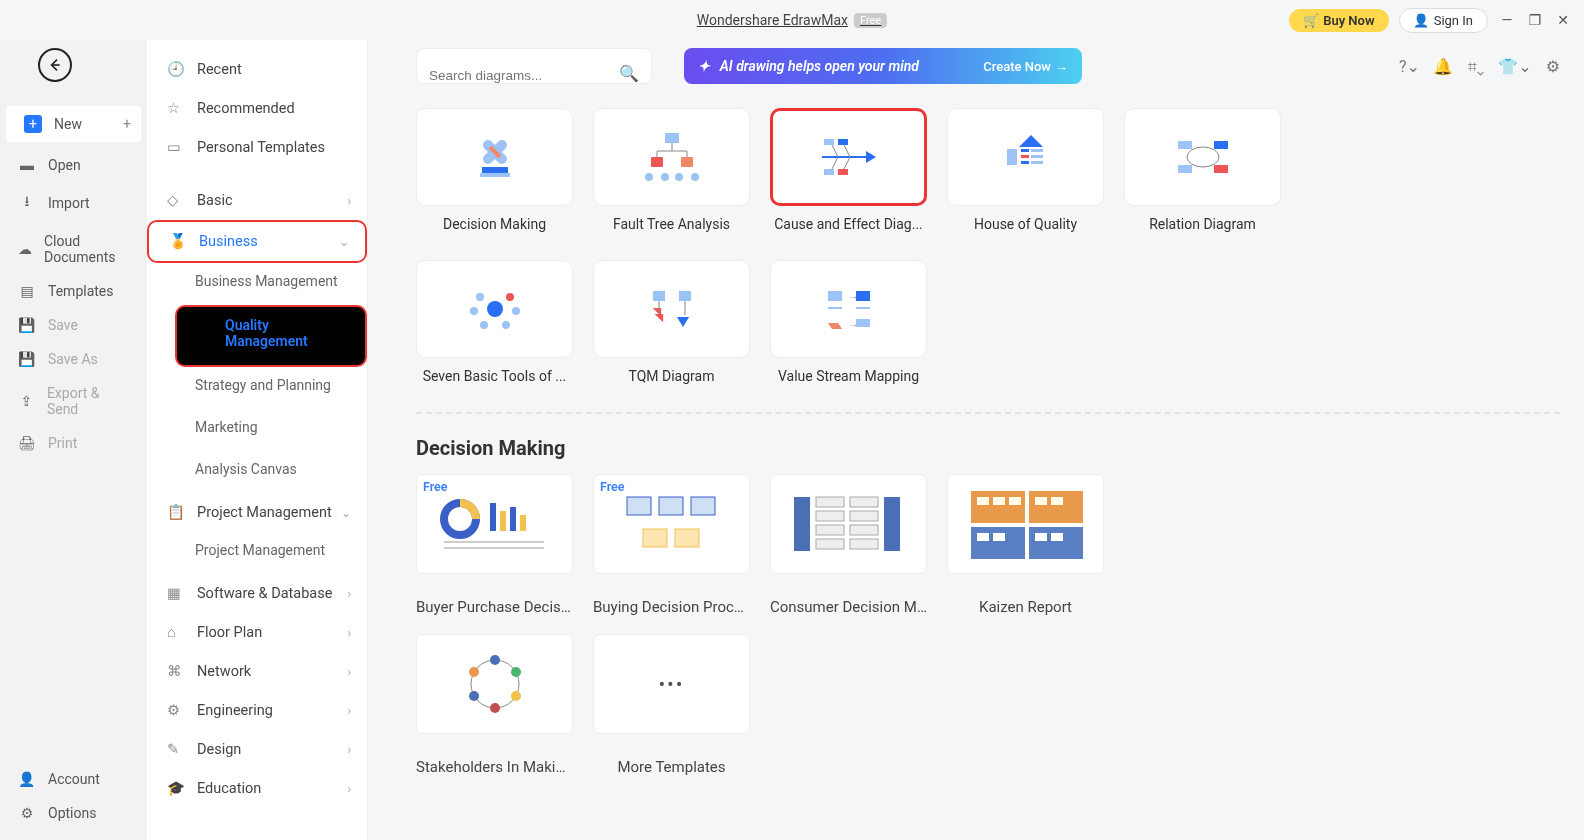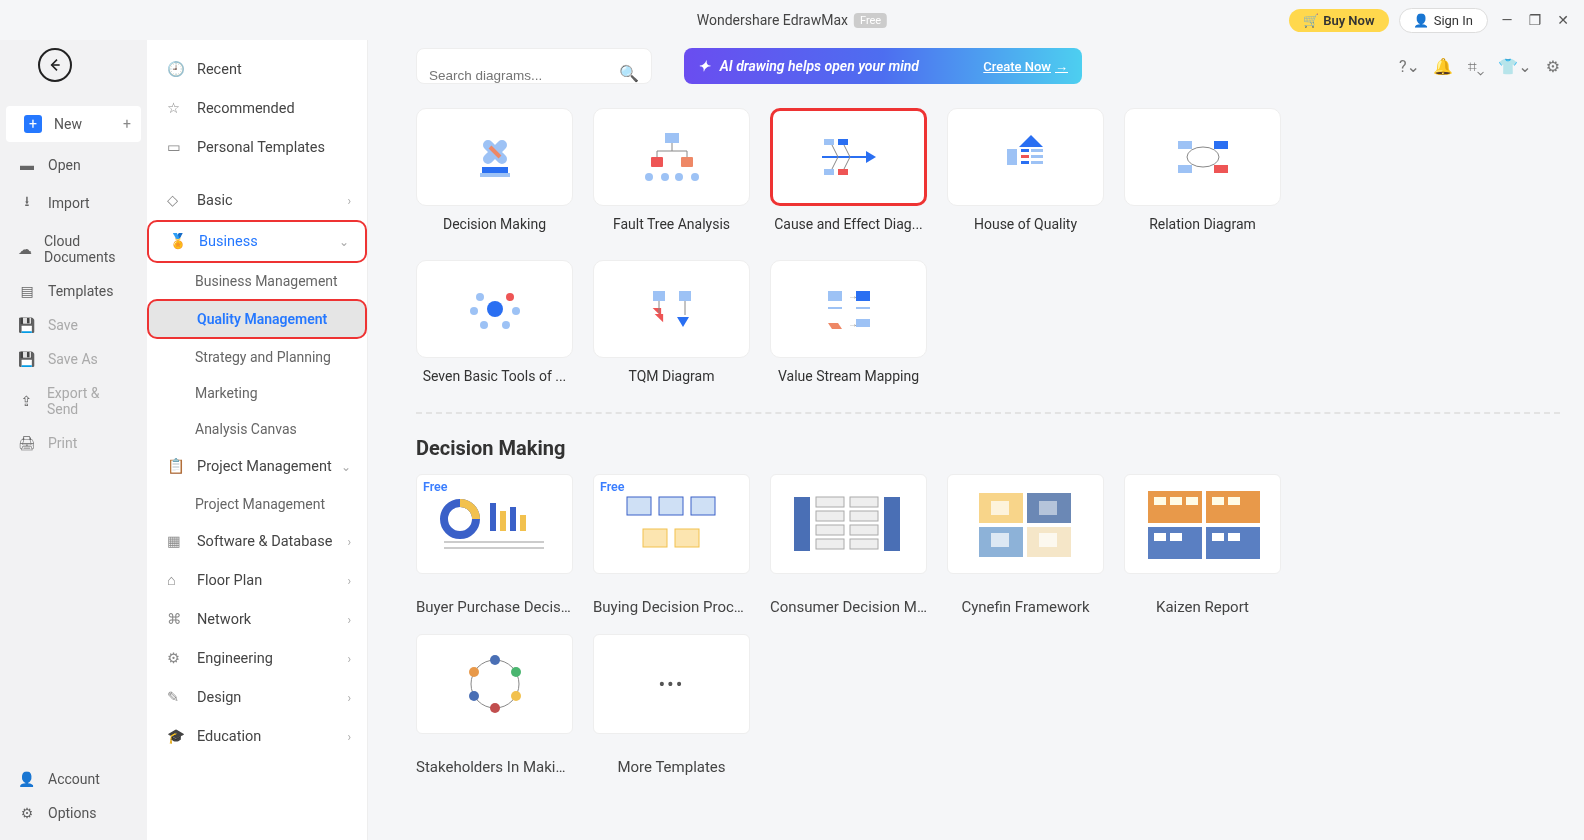--- a/index.html
+++ b/index.html
@@ -1,18 +1,18 @@
 <!DOCTYPE html>
 <html><head>
 <meta charset="utf-8">
 <style>
 * { box-sizing: border-box; margin: 0; padding: 0; }
 body { font-family: -apple-system, "Segoe UI", Roboto, Arial, sans-serif; background: #f5f6f8; width: 1584px; height: 840px; overflow: hidden; color: #333; }
 .titlebar { height: 40px; display: flex; align-items: center; justify-content: space-between; padding: 0 12px; background: #f5f6f8; }
-.titlebar-center { position: absolute; left: 50%; transform: translateX(-50%); display: flex; align-items: center; gap: 6px; }
+.titlebar-center { position: absolute; left: 50%; transform: translateX(-50%); display: flex; align-items: center; gap: 6px; text-decoration: underline; }
 .titlebar-center .ttl { font-size: 14px; color: #444; }
 .free-badge { background: #ccc; color: #fff; border-radius: 4px; font-size: 11px; padding: 1px 6px; }
 .titlebar-right { display: flex; align-items: center; gap: 10px; }
 .buy-btn { background: #ffd84d; border-radius: 20px; padding: 4px 14px; font-size: 13px; font-weight: 600; display: flex; align-items: center; gap: 4px; cursor: pointer; }
 .signin-btn { background: #fff; border-radius: 20px; padding: 4px 14px; font-size: 13px; display: flex; align-items: center; gap: 4px; cursor: pointer; border: 1px solid #ddd; }
 .win-btn { width: 18px; text-align: center; color: #555; cursor: pointer; font-size: 14px; }
 .app { display: flex; height: 800px; }
 .col1 { width: 147px; background: rgba(240,240,240,0.6); display: flex; flex-direction: column; padding-top: 4px; position: relative; }
 .back-circle { width: 34px; height: 34px; border: 2px solid #222; border-radius: 50%; display: flex; align-items: center; justify-content: center; margin: 4px 0 24px 38px; cursor: pointer; }
 .back-circle svg { width: 16px; height: 16px; }
@@ -20,29 +20,29 @@
 .nav-item .nic { width: 18px; display: flex; align-items: center; justify-content: center; color: #666; }
 .nav-item.new-item { background: #fff; border-radius: 4px; margin: 0 6px 6px 6px; justify-content: flex-start; position: relative; padding-right: 28px; }
 .nav-item.new-item .plus-box { background: #2578ff; color: #fff; width: 18px; height: 18px; border-radius: 3px; display: flex; align-items: center; justify-content: center; font-size: 14px; }
 .nav-item.new-item .righticon { position: absolute; right: 10px; }
 .nav-item.disabled { color: #aaa; }
 .col1-bottom { margin-top: auto; padding-bottom: 10px; }
 .col2 { width: 221px; background: #fff; border-right: 1px solid #eee; padding-top: 10px; overflow-y: auto; }
 .cat-item { display: flex; align-items: center; gap: 12px; padding: 11px 20px; font-size: 14.5px; color: #444; cursor: pointer; position: relative; }
 .cat-item .cic { width: 18px; color: #888; }
 .cat-item .chev { position: absolute; right: 16px; color: #aaa; font-size: 12px; }
-.sub-item { padding: 10px 20px 10px 48px; font-size: 14px; color: #666; cursor: pointer; }
-.sub-item.active { color: #2578ff; font-weight: 600; background: #e5e5e5; }
+.sub-item { padding: 10px 20px 16px 48px; font-size: 14px; color: #666; cursor: pointer; }
+.sub-item.active { color: #2578ff; font-weight: 600; background: #000000; margin-left: 28px; }
 .highlight-red { border: 2.5px solid #e33; border-radius: 10px; }
 .col3 { flex: 1; padding: 8px 24px 20px 48px; overflow-y: auto; }
 .toprow { display: flex; align-items: center; gap: 32px; margin-bottom: 24px; }
 .search { background: #fff; border-radius: 8px; width: 236px; height: 36px; display: flex; align-items: flex-end; padding: 0 12px; border: 1px solid #eee; }
 .search input { border: none; outline: none; flex: 1; font-size: 13.5px; background: transparent; }
 .ai-banner { flex: 0 0 398px; height: 36px; border-radius: 8px; display: flex; align-items: center; padding: 0 14px; color: #fff; font-size: 14px; background: linear-gradient(90deg, #6a4df0, #4d6ef0, #4dcff0); cursor: pointer; gap: 10px; font-style: italic; font-weight: 600; }
-.ai-banner .cn { margin-left: auto; font-style: normal; font-weight: 500; font-size: 13px; display: flex; align-items: center; gap: 4px; text-decoration: underline; }
+.ai-banner .cn { margin-left: auto; font-style: normal; font-weight: 500; font-size: 13px; display: flex; align-items: center; gap: 4px; }
 .topicons { margin-left: auto; display: flex; gap: 14px; color: #777; }
 .topicons span { cursor: pointer; }
 .cards-row { display: flex; flex-wrap: wrap; gap: 20px; margin-bottom: 28px; }
 .card { width: 157px; }
 .card .thumb { height: 98px; background: #fff; border: 1px solid #eee; border-radius: 10px; display: flex; align-items: center; justify-content: center; cursor: pointer; }
 .card .thumb.hl { border: 3px solid #e33; }
 .card .clabel { text-align: center; margin-top: 10px; font-size: 14px; color: #333; white-space: nowrap; overflow: hidden; text-overflow: ellipsis; }
 .thumb svg { width: 70px; height: 60px; }
 .divider { border-bottom: 2px dashed #e3e3e3; margin: 10px 0 22px 0; }
 .section-title { font-size: 20px; font-weight: 700; margin-bottom: 14px; }
@@ -396,35 +396,20 @@
               <rect x="66" y="42" width="28" height="10" fill="#eee" stroke="#aaa"></rect>
               <rect x="66" y="56" width="28" height="10" fill="#eee" stroke="#aaa"></rect>
               <rect x="100" y="14" width="16" height="54" fill="#4a6fb5"></rect>
             </svg>
         </div>
         <div class="tlabel">Consumer Decision Makin...</div>
       </div>
       <div class="tmpl">
         <div class="timg">
           <svg class="mini" viewBox="0 0 130 82">
-              <rect x="18" y="10" width="44" height="30" fill="#f8d58a"></rect>
-              <rect x="66" y="10" width="44" height="30" fill="#6b88b5"></rect>
-              <rect x="18" y="44" width="44" height="30" fill="#8db2d8"></rect>
-              <rect x="66" y="44" width="44" height="30" fill="#f5e6c8"></rect>
-              <rect x="30" y="18" width="18" height="14" fill="#fff" opacity="0.7"></rect>
-              <rect x="78" y="18" width="18" height="14" fill="#fff" opacity="0.5"></rect>
-              <rect x="30" y="50" width="18" height="14" fill="#fff" opacity="0.7"></rect>
-              <rect x="78" y="50" width="18" height="14" fill="#fff" opacity="0.7"></rect>
-            </svg>
-        </div>
-        <div class="tlabel">Cynefin Framework</div>
-      </div>
-      <div class="tmpl">
-        <div class="timg">
-          <svg class="mini" viewBox="0 0 130 82">
               <rect x="10" y="8" width="54" height="32" fill="#e8994a"></rect>
               <rect x="68" y="8" width="54" height="32" fill="#e8994a"></rect>
               <rect x="10" y="44" width="54" height="32" fill="#5a7fc2"></rect>
               <rect x="68" y="44" width="54" height="32" fill="#5a7fc2"></rect>
               <rect x="16" y="14" width="12" height="8" fill="#fffbe6"></rect>
               <rect x="32" y="14" width="12" height="8" fill="#fffbe6"></rect>
               <rect x="48" y="14" width="12" height="8" fill="#fffbe6"></rect>
               <rect x="74" y="14" width="12" height="8" fill="#fffbe6"></rect>
               <rect x="90" y="14" width="12" height="8" fill="#fffbe6"></rect>
               <rect x="16" y="50" width="12" height="8" fill="#fff"></rect>

